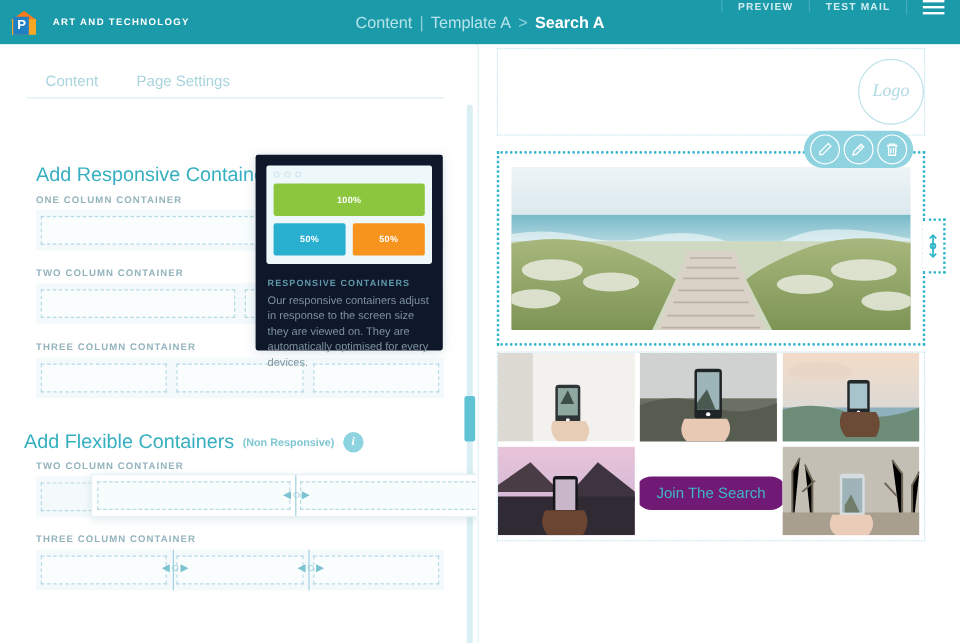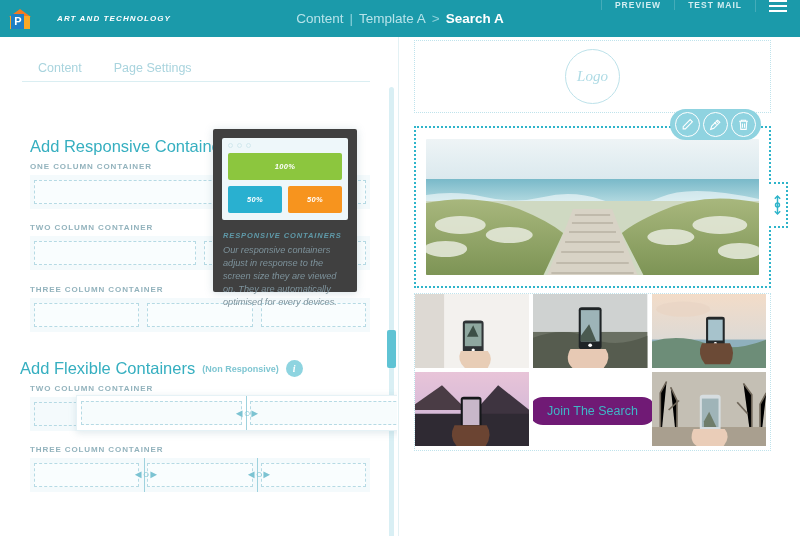--- a/index.html
+++ b/index.html
@@ -28,22 +28,22 @@
   .logo-body {
     position:absolute; left:1px; top:8px; width:20px; height:13px;
     background:#f9a825;
   }
   .logo-p {
     position:absolute; left:2px; top:6px; width:13px; height:15px;
     background:#1f7fc4; color:#fff; font-size:11px; font-weight:bold;
     line-height:15px; text-align:center; letter-spacing:-1px;
   }
   .brand-name {
-    margin-left:26px; font-size:8px; font-weight:bold; letter-spacing:1.1px;
-    color:#ffffff; text-transform:uppercase;font-style:italic;
+    margin-left:13px; font-size:8px; font-weight:bold; letter-spacing:1.1px;
+    color:#ffffff; text-transform:uppercase;
   }
   .breadcrumb {
     position:absolute; left:50%; transform:translateX(-50%);
     font-size:13.5px; white-space:nowrap; display:flex; align-items:center; gap:6px;
   }
   .bc-dim { color:#b6e3ea; }
   .bc-sep { color:#8fd2dc; }
   .bc-cur { color:#ffffff; font-weight:bold; }
   .topbar-right { margin-left:auto; display:flex; align-items:flex-start; height:37px; }
   .tb-btn {
@@ -120,23 +120,23 @@
 
   
   .ghost {
     position:absolute; background:#ffffff; border:1px solid #e6f2f6;
     box-shadow:0 2px 7px rgba(120,160,175,0.22); z-index:40;
   }
   .ghost .cell { border:1px dashed #b6dae4; background:#f7fcfd; }
 
   
   .pop {
-    position:absolute; left:213px; top:92px; width:144px; height:163px;
-    background:#404040; border-radius:2px;
-    box-shadow:0 1px 9px rgba(110,150,165,0.28); z-index:60;font-style:italic;
+    position:absolute; left:213px; top:92px; width:156px; height:163px;
+    background:#0f172a; border-radius:2px;
+    box-shadow:0 1px 9px rgba(110,150,165,0.28); z-index:60;
   }
   .pop-browser { margin:9px 9px 0; background:#eef7fa; border-radius:2px; padding:5px 6px 7px; }
   .pop-dots { display:flex; gap:4px; margin-bottom:5px; }
   .pop-dots i { width:5px; height:5px; border-radius:50%; border:1px solid #d2e9ef; display:block; }
   .pop-bar {
     height:27px; border-radius:2px; display:flex; align-items:center; justify-content:center;
     color:#fff; font-size:7.5px; font-weight:bold; letter-spacing:0.3px;
   }
   .pop-half { display:flex; gap:6px; margin-top:6px; }
   .pop-half .pop-bar { flex:1; }
@@ -161,21 +161,21 @@
   
   .right {
     position:absolute; left:398px; top:37px; width:402px; height:499px;
     background:#ffffff; border-left:1px solid #e3f1f4; overflow:hidden;
   }
   .canvas { position:absolute; left:15px; top:3px; width:357px; }
   .zone {
     border:1px dotted #bfe3ec; position:relative;
   }
   .zone.sel { border:2px dotted #2eb4ca; }
-  .logo-zone { height:73px; display:flex; align-items:center; justify-content:center; }
+  .logo-zone { height:73px; display:flex; align-items:center; justify-content:flex-end; }
   .logo-circle {
     width:55px; height:55px; border-radius:50%; border:1px solid #bde2ea;
     display:flex; align-items:center; justify-content:center;
     color:#aedbe5; font-size:15px; font-style:italic; font-family:"Liberation Serif",serif;
   }
   .hero-zone { margin-top:13px; padding:11px 10px 11px; }
   .hero-img { width:100%; height:136px; border-radius:1px; overflow:hidden; position:relative; }
   .etoolbar {
     position:absolute; right:8px; top:-19px; height:31px; padding:0 5px;
     background:#8fd3e0; border-radius:16px; display:flex; align-items:center; gap:3px; z-index:20;

